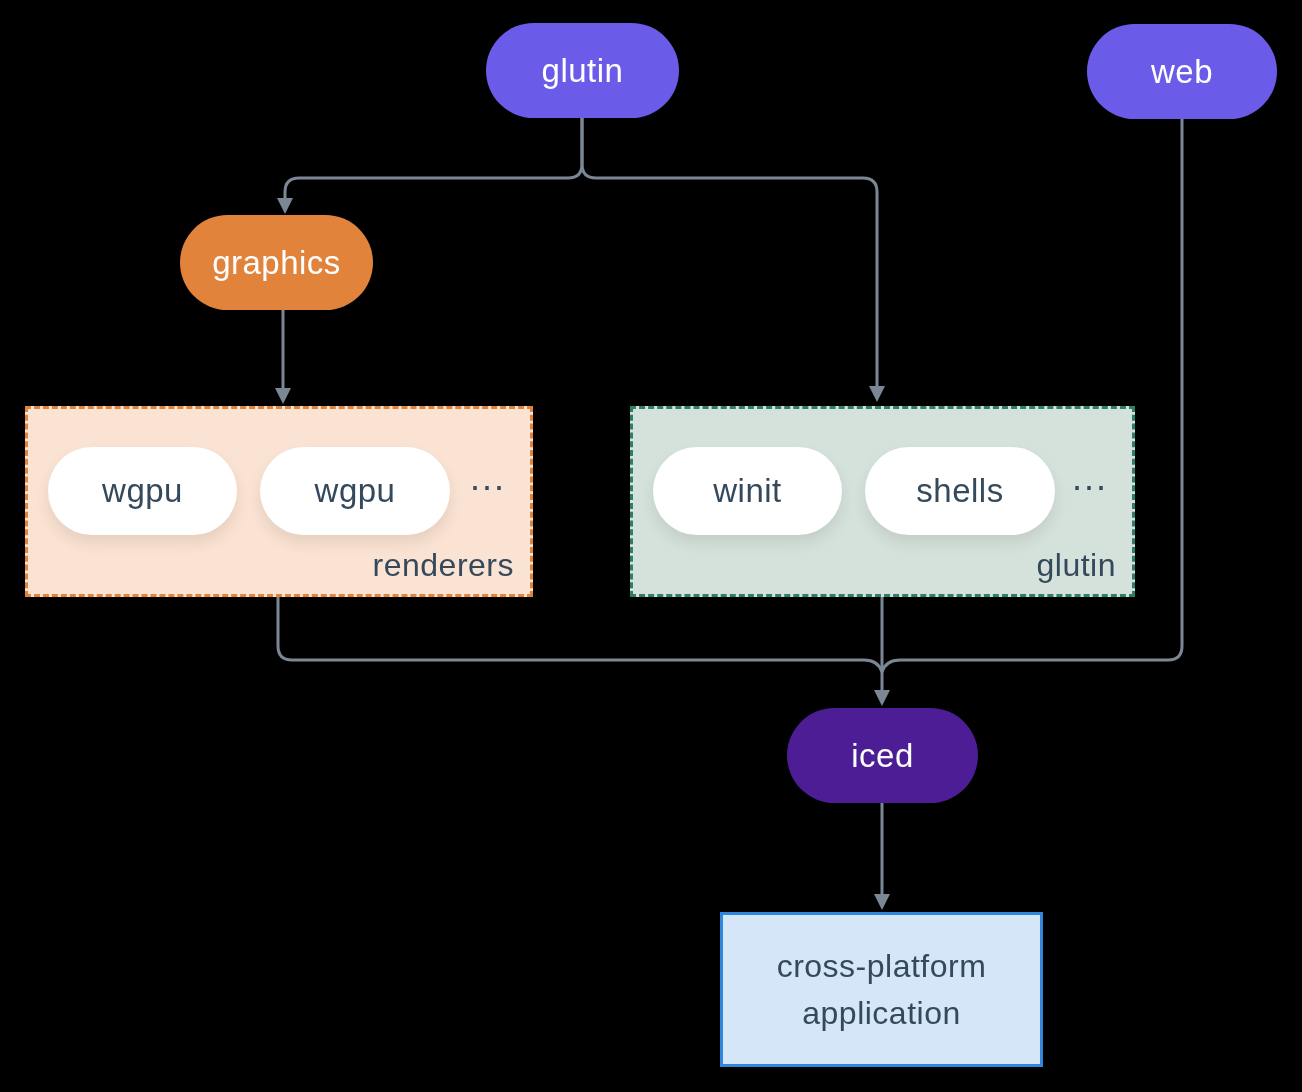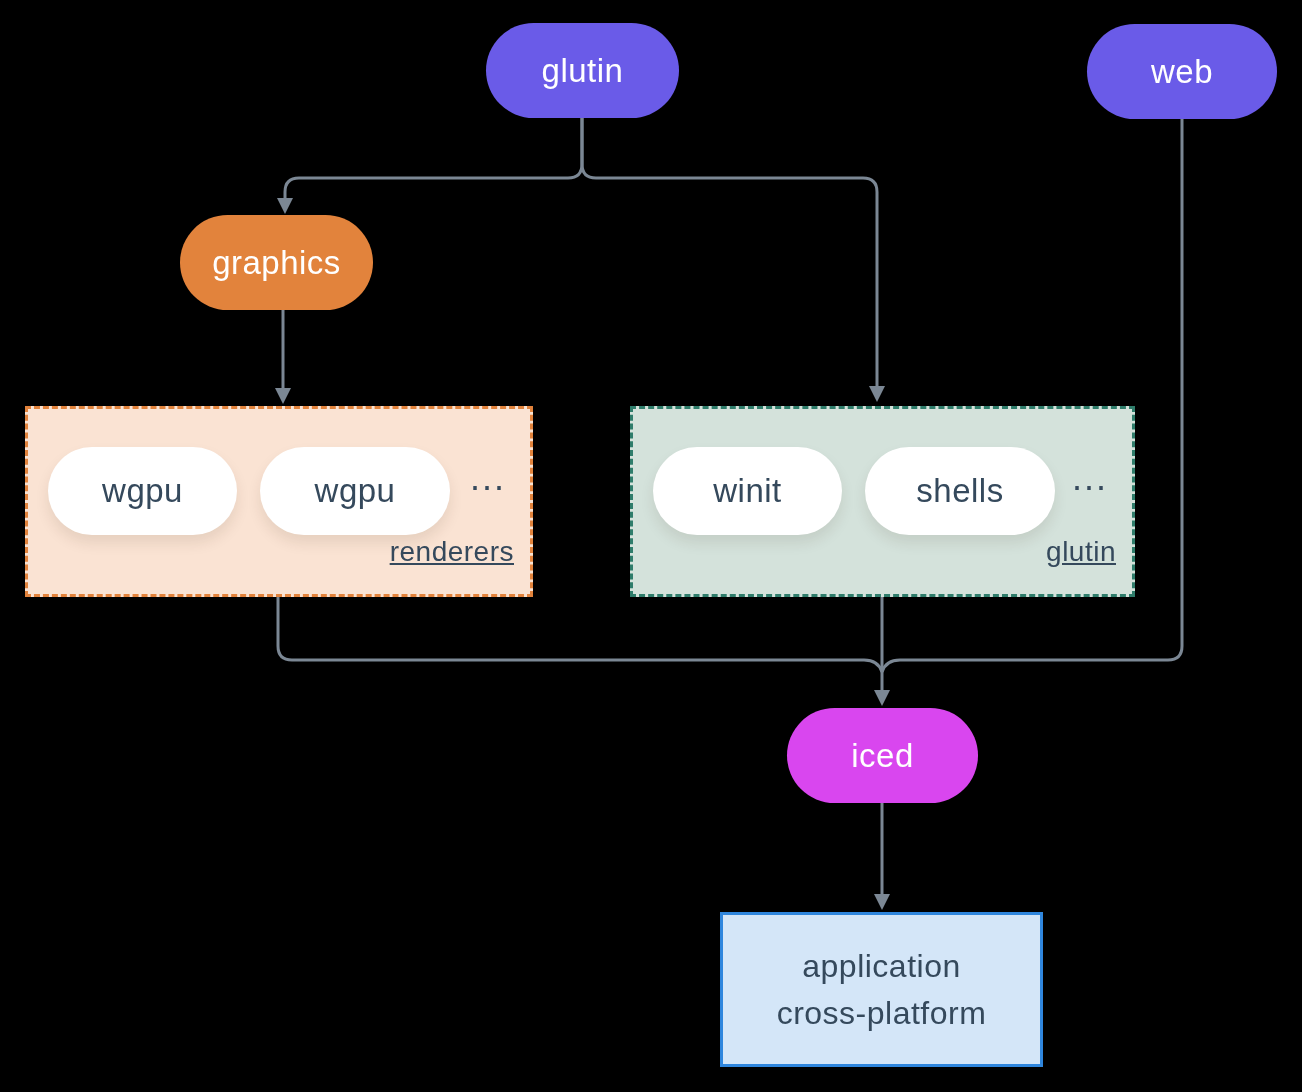--- a/index.html
+++ b/index.html
@@ -26,21 +26,21 @@
     position: absolute;
     border-radius: 48px;
     display: flex;
     align-items: center;
     justify-content: center;
     font-size: 33px;
     letter-spacing: 0.5px;
   }
   .pill-purple { background: #6a5be8; color: #ffffff; }
   .pill-orange { background: #e2833c; color: #ffffff; }
-  .pill-blue   { background: #d946ef; color: #ffffff; }
+  .pill-blue   { background: #4c1d95; color: #ffffff; }
   .pill-white  {
     background: #ffffff;
     color: #35495c;
     box-shadow: 0 8px 14px rgba(60, 40, 20, 0.10);
   }
   .node-native   { left: 486px; top: 23px;  width: 193px; height: 95px; }
   .node-web      { left: 1087px; top: 24px; width: 190px; height: 95px; }
   .node-graphics { left: 180px; top: 215px; width: 193px; height: 95px; }
   .node-iced     { left: 787px; top: 708px; width: 191px; height: 95px; }
 
@@ -70,25 +70,24 @@
     position: absolute;
     right: 24px;
     top: 48px;
     font-size: 36px;
     color: #35495c;
     letter-spacing: 2px;
   }
   .group-label {
     position: absolute;
     right: 16px;
-    bottom: 26px;
-    font-size: 28px;
+    bottom: 10px;
+    font-size: 32px;
     color: #35495c;
     letter-spacing: 0.5px;
-    text-decoration: underline;
   }
   .app-box {
     position: absolute;
     left: 720px;
     top: 912px;
     width: 323px;
     height: 155px;
     box-sizing: border-box;
     background: #d4e6f8;
     border: 3px solid #2f86dd;
@@ -165,17 +164,17 @@
     </div>
     <span class="ellipsis">...</span>
     <span class="group-label">glutin</span>
   </div>
 
   <div class="pill pill-blue node-iced">
     <span>iced</span>
   </div>
 
   <div class="app-box">
+    <span>cross-platform</span>
     <span>application</span>
-    <span>cross-platform</span>
   </div>
 
 </div>
 
 </body></html>

